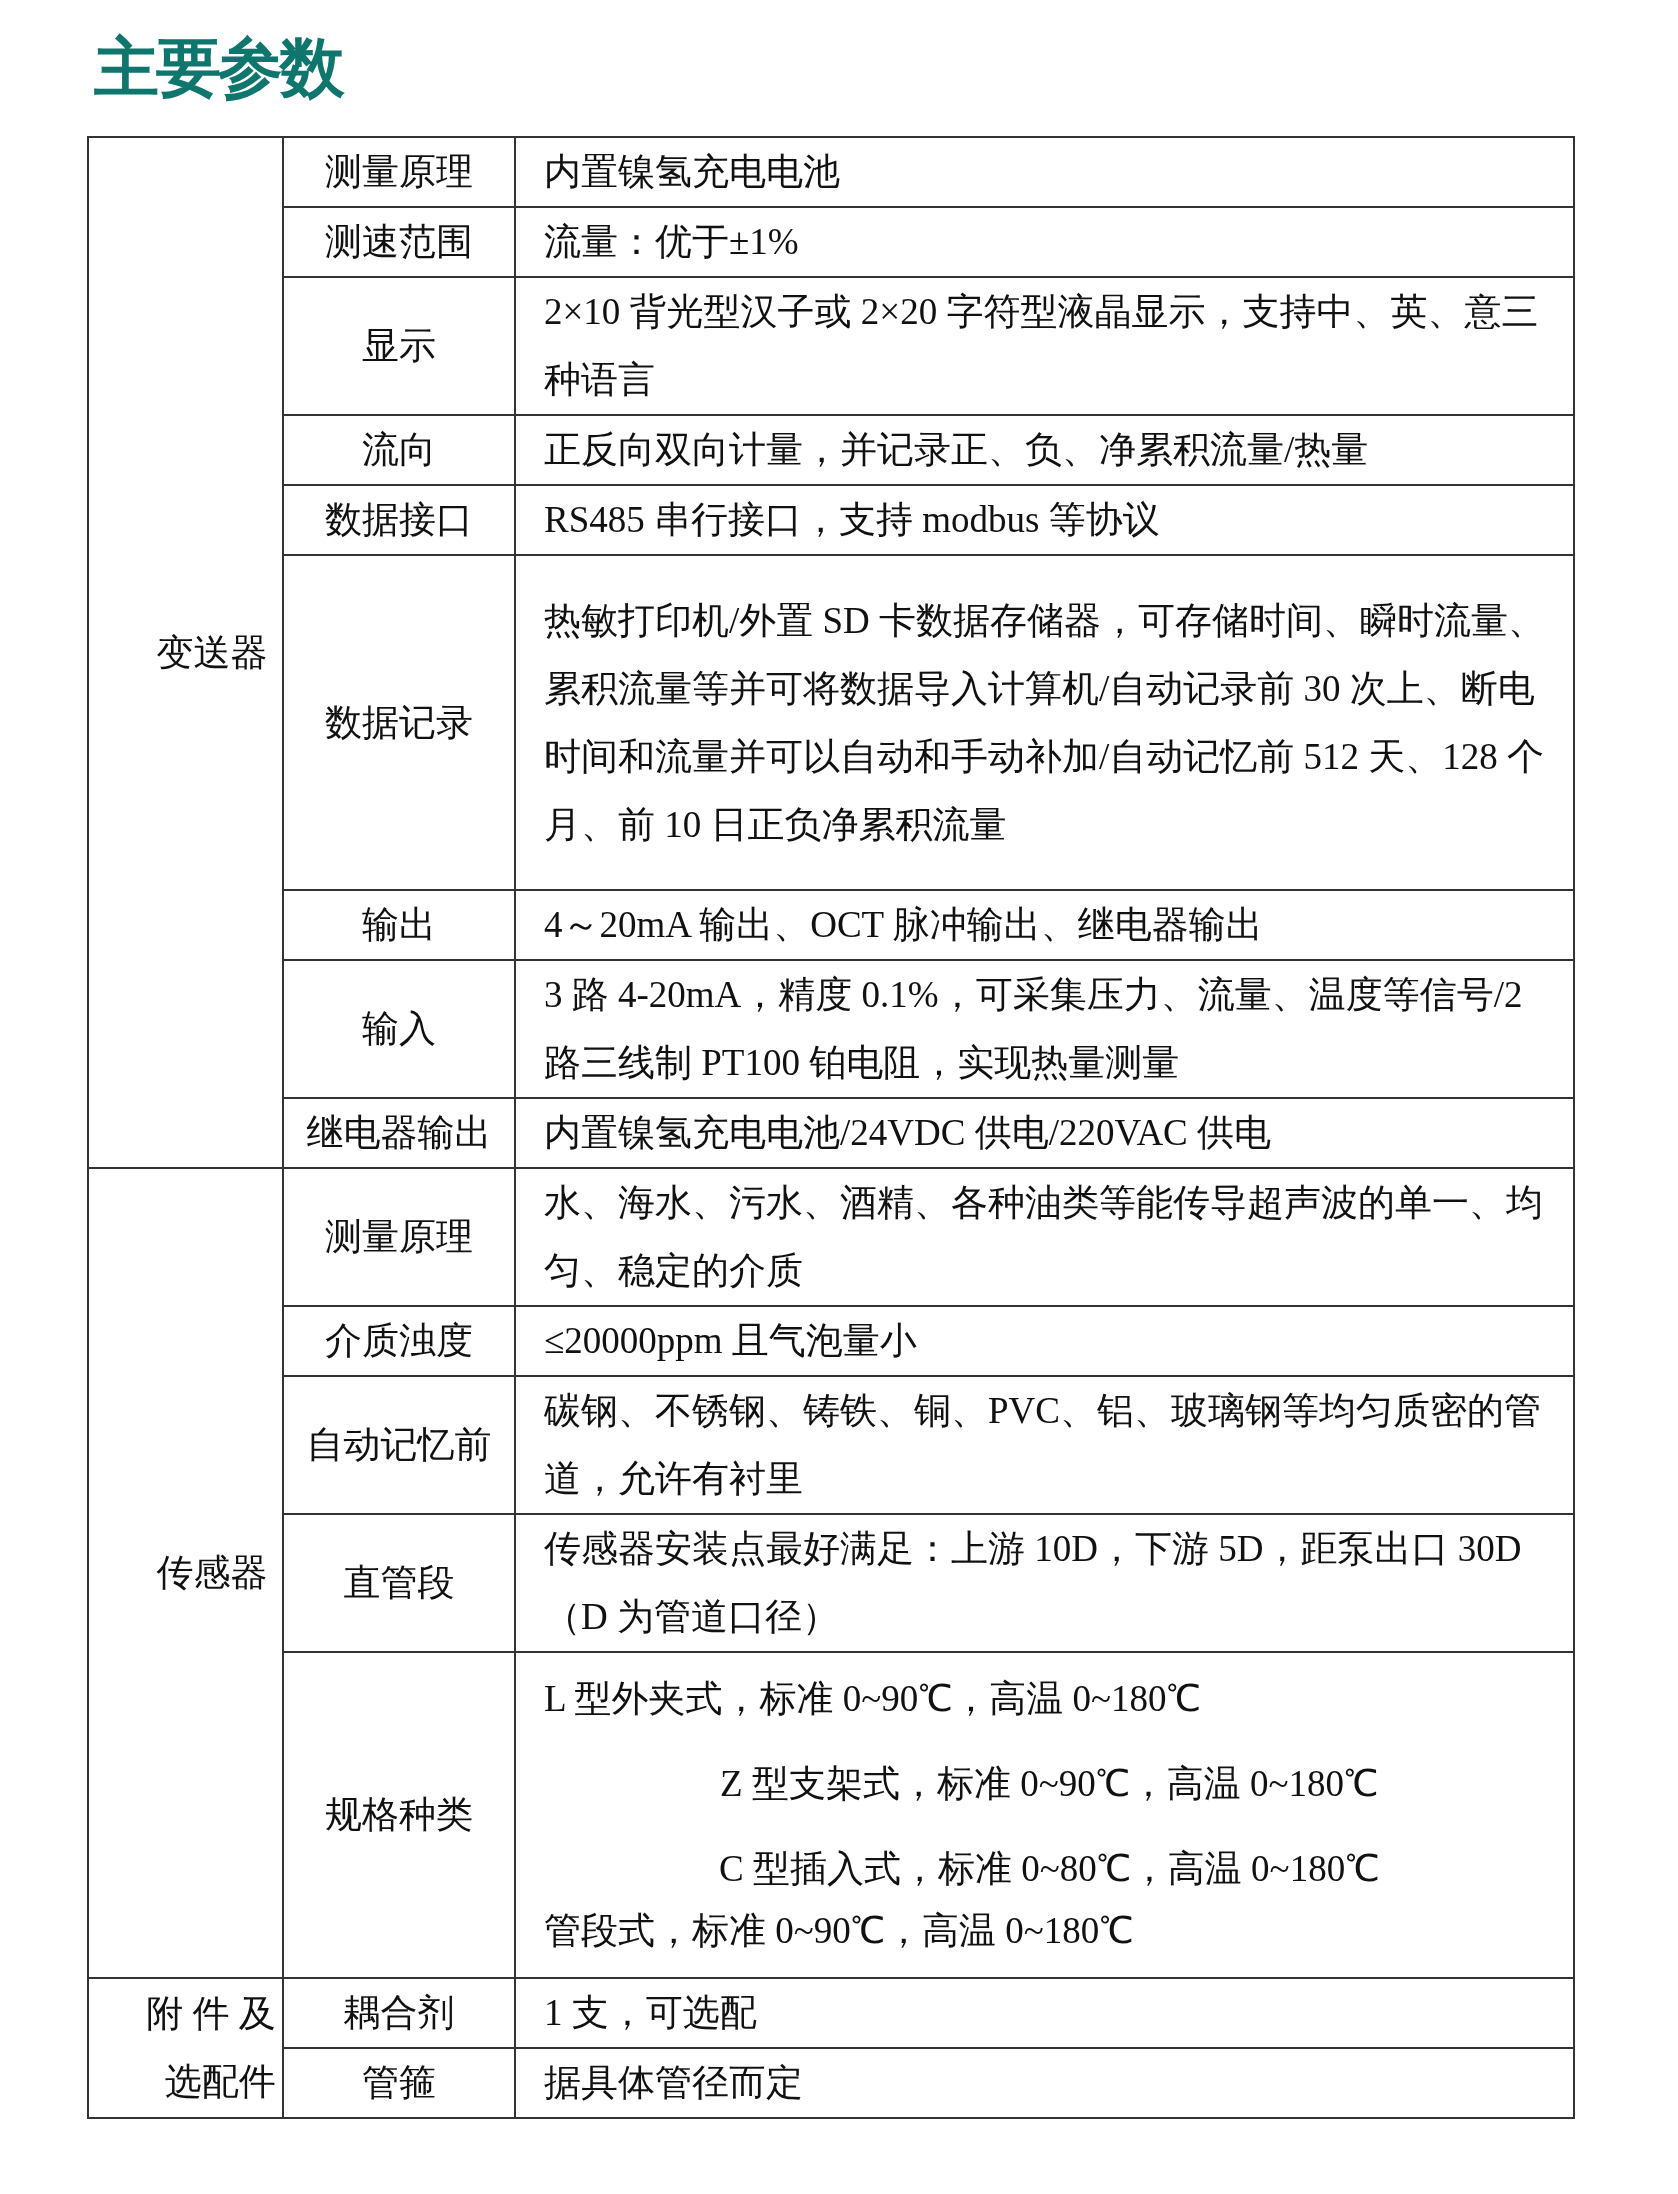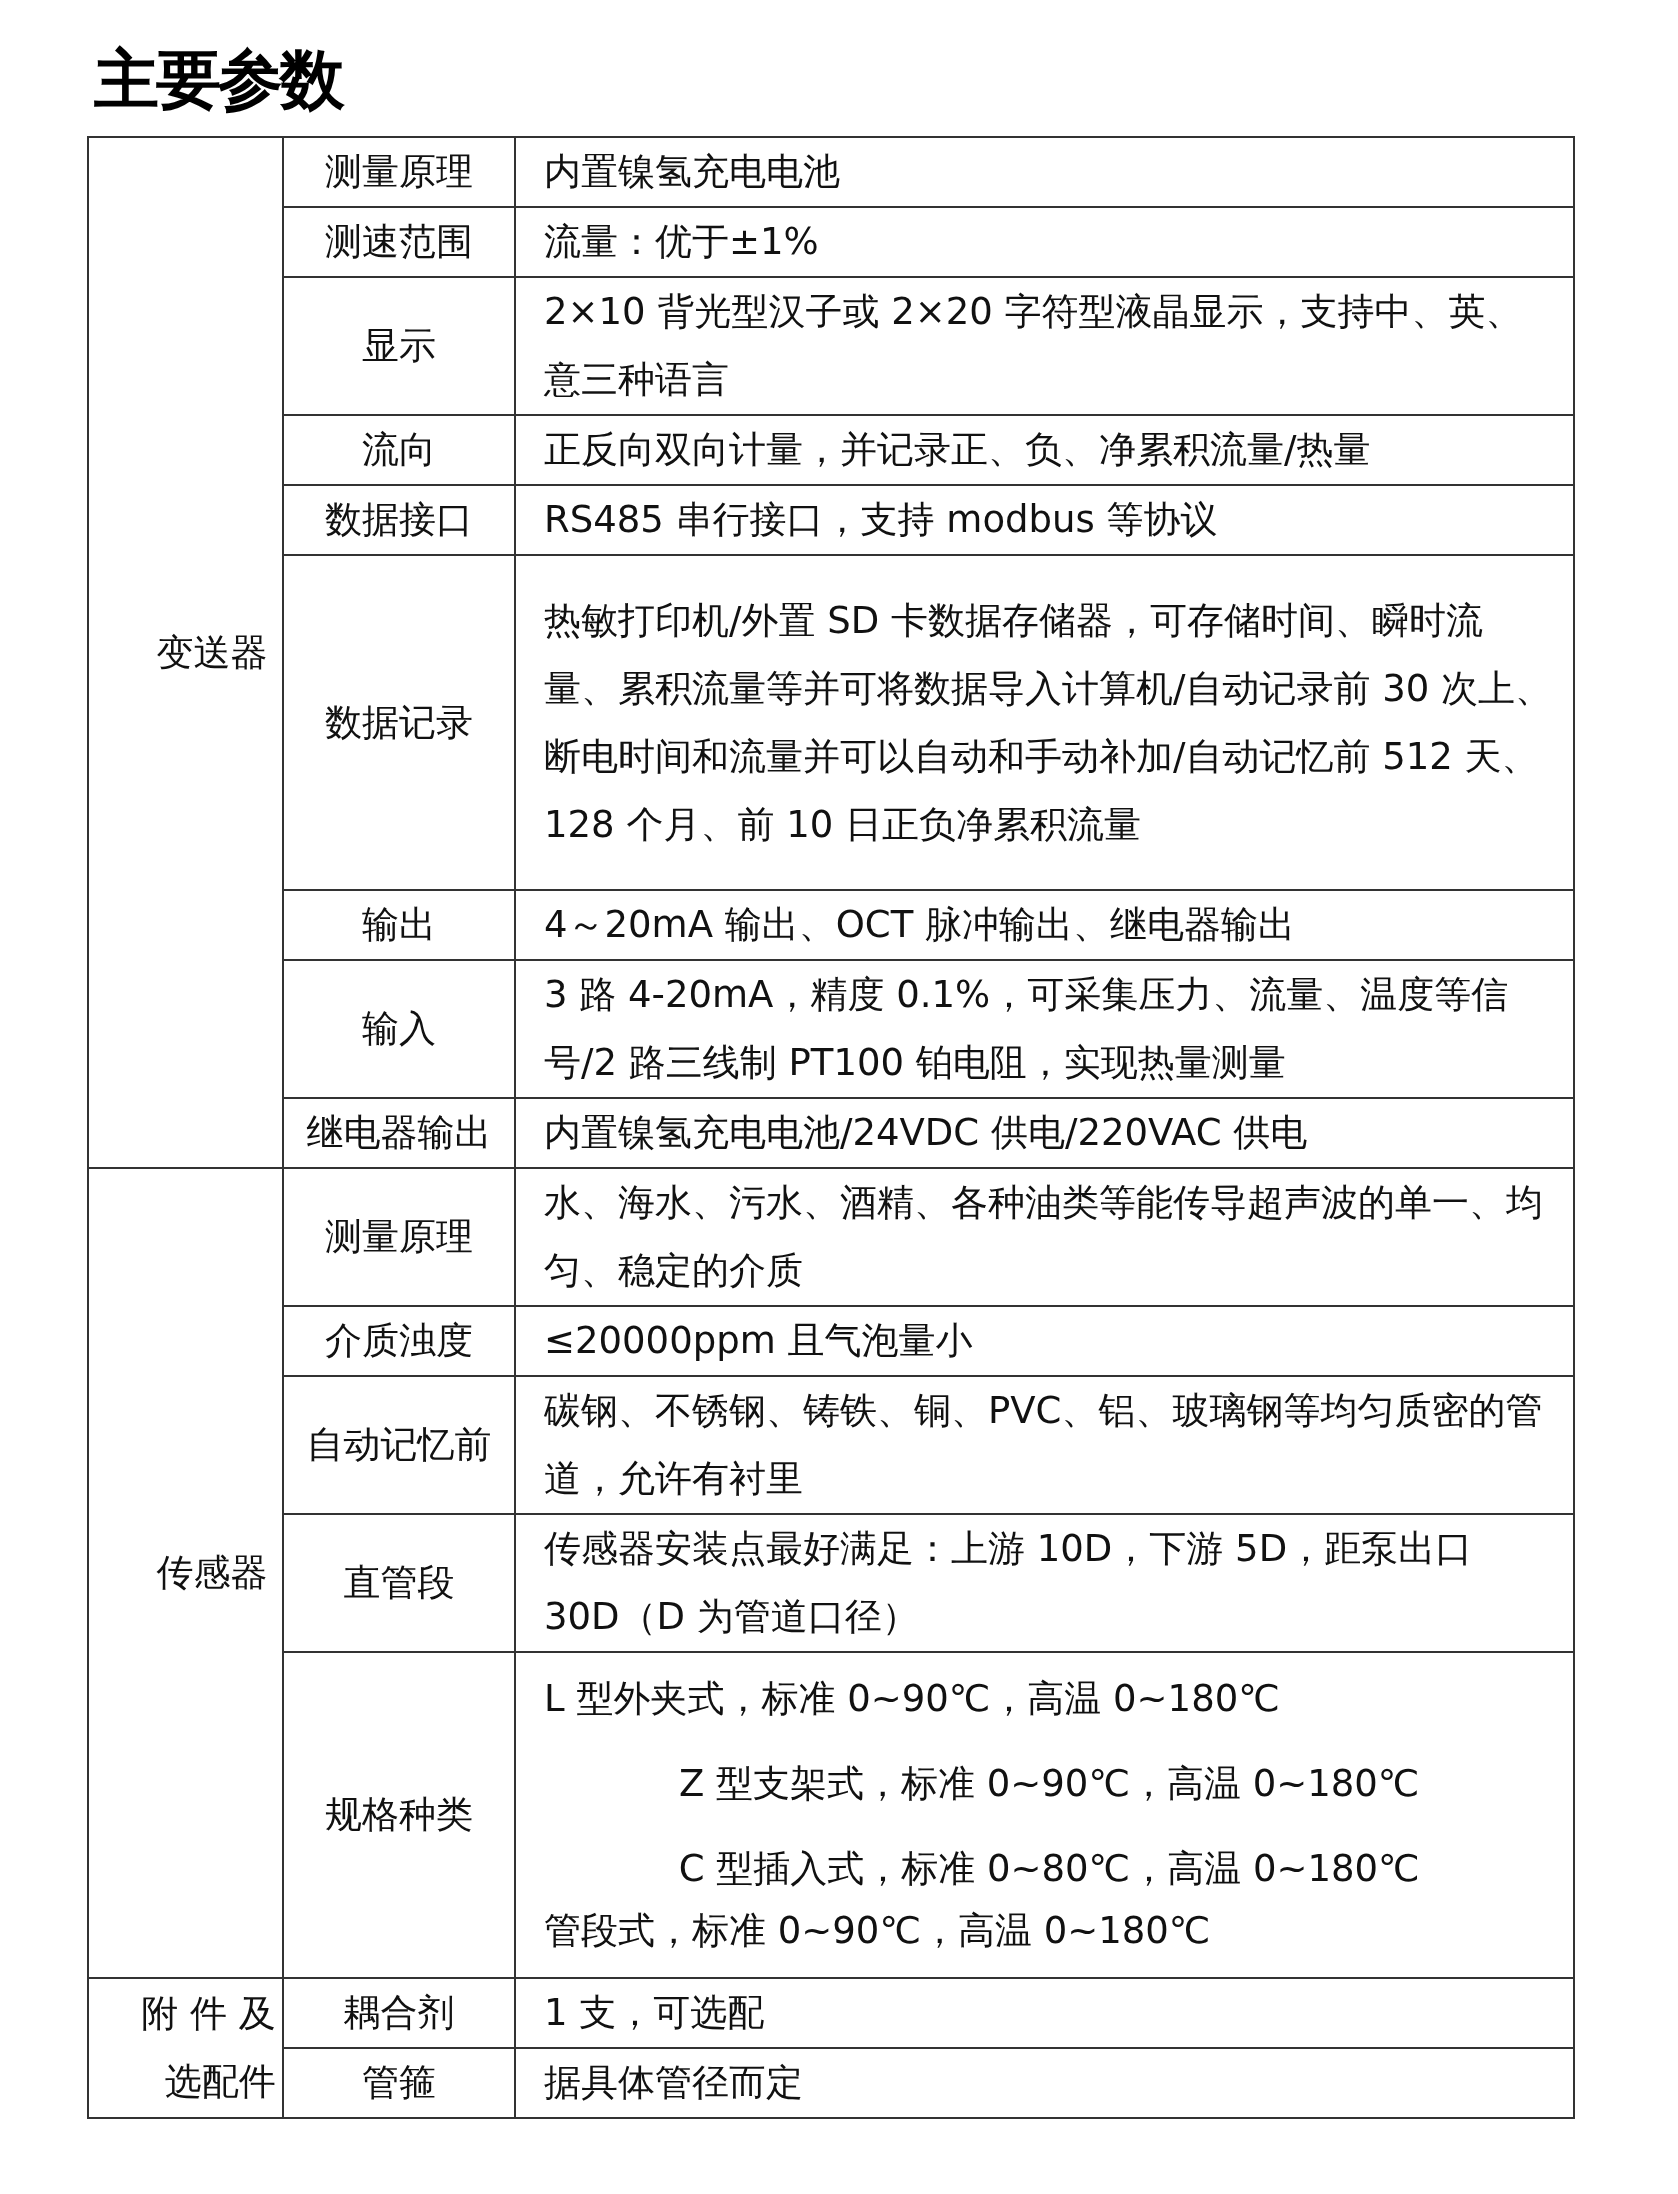--- a/index.html
+++ b/index.html
@@ -1,22 +1,22 @@
 <!DOCTYPE html>
 <html style="font-size:12.5px"><head>
 <meta charset="utf-8">
 <style>
   html, body { margin:0; padding:0; background:#ffffff; }
   body { width:1678px; height:2194px; position:relative; overflow:hidden;
          font-family:"DejaVu Sans","Liberation Sans",sans-serif; color:#111; }
-  .title { position:absolute; left:94px; top:41px; font-size:65px; font-weight:bold;
-           color:#000000; letter-spacing:-3.1px; line-height:78px; }
+  .title { position:absolute; left:94px; top:29px; font-size:65px; font-weight:bold;
+           color:#0f766e; letter-spacing:-3.1px; line-height:78px; }
   table.spec { position:absolute; left:87px; top:136px; width:1485px;
                border-collapse:collapse; table-layout:fixed; }
-  table.spec td { border:2.3px solid #333; font-size:37px; line-height:68px; padding:0; vertical-align:middle; }
+  table.spec td { border:2.3px solid #333; font-size:37px; line-height:68px; padding:0; vertical-align:middle;font-family:Liberation Serif, serif; }
   td.cat { text-align:center; width:193px; }
   td.cat .c { display:inline-block; text-align:right; padding-left:7.8px; width:156px; }
   td.param { text-align:center; width:229px; }
   td.val { padding-left:28px !important; padding-right:18.7px !important; }
   .spec-lines .ln { display:block; }
   .spec-lines .ln.gap { margin-top:17px;text-align:center; }
 </style>
 </head>
 <body>
 

